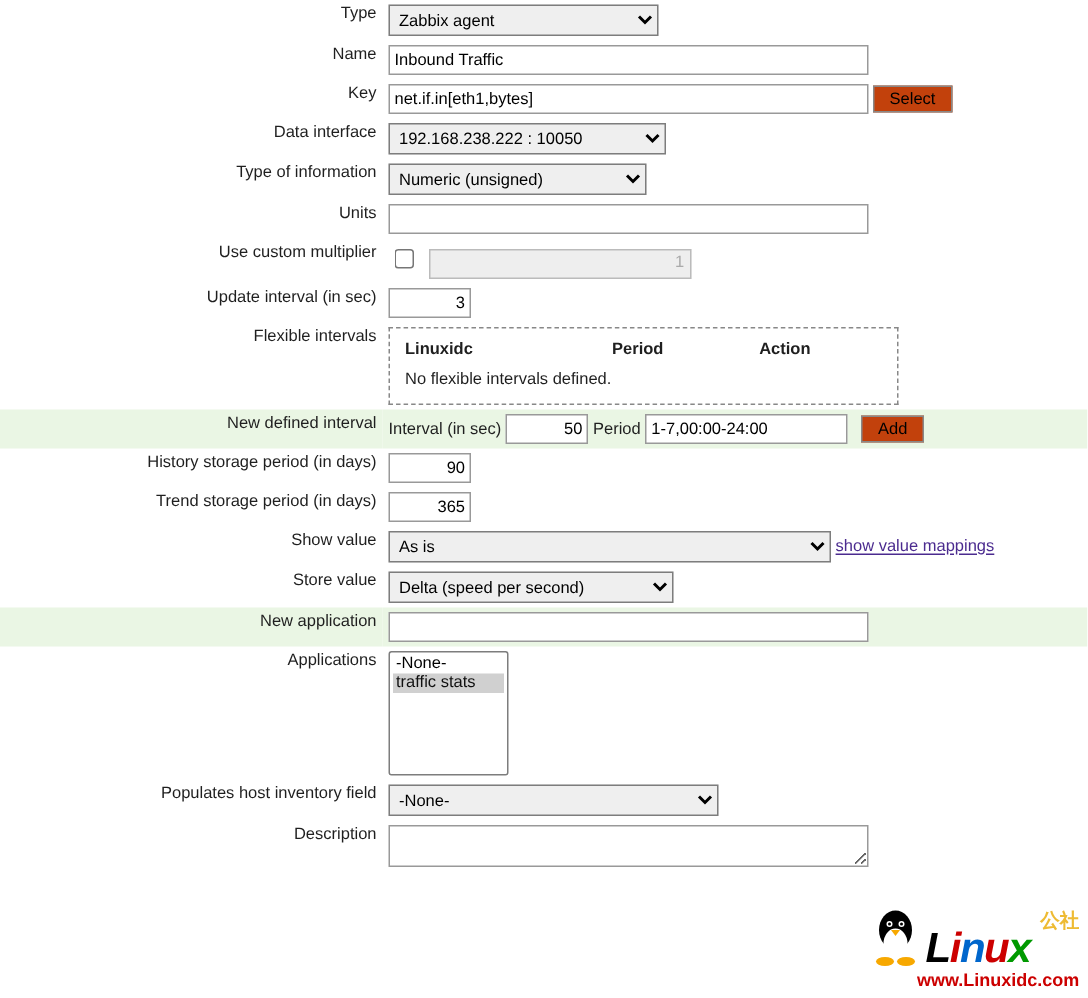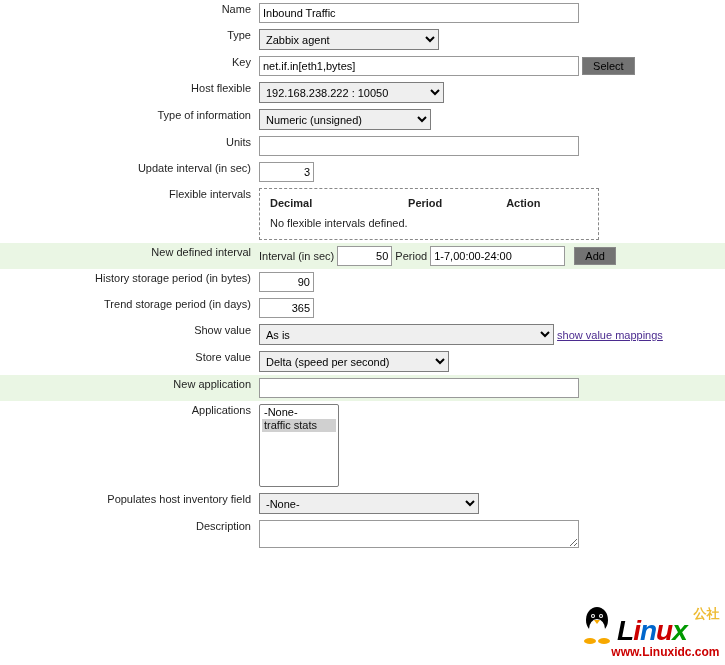--- a/index.html
+++ b/index.html
@@ -27,21 +27,21 @@
     border: 1px solid #7d7d7d;
     background: #efefef;
     padding: 1px 2px;
     font-family: inherit;
     font-size: 11px;
     height: 21px;
   }
   select[multiple] { height: auto; background: #fff; }
   input[type="button"] {
     border: 1px solid #888;
-    background: #737373;
+    background: #c2410c;
     padding: 2px 10px;
     font-family: inherit;
     font-size: 11px;
     cursor: pointer;
   }
   .wide { width: 320px; }
   .num { text-align: right; width: 55px; }
   .chk { margin-top: 4px; }
   .disabled-box {
     display: inline-block;
@@ -88,86 +88,93 @@
   .watermark .url { font-size:12px; color:#c00; font-weight:bold; display:block; text-align:right; margin-top:-2px; }
   .applist { width:80px; height:95px; }
   .applist option.sel { background:#d0d0d0; }
 </style>
 </head>
 <body>
 
 <table class="form-table">
   <tbody>
       <tr>
+    <td class="label-cell">Type</td>
+    <td class="input-cell">
+      <select style="width:180px">
+        <option>Zabbix agent</option>
+      </select>
+    </td>
+  </tr>
+  <tr>
     <td class="label-cell">Name</td>
     <td class="input-cell"><input type="text" class="wide" value="Inbound Traffic" style=""></td>
   </tr>
   <tr>
-    <td class="label-cell">Type</td>
-    <td class="input-cell">
-      <select style="width:180px">
-        <option>Zabbix agent</option>
-      </select>
-    </td>
-  </tr>
-  <tr>
     <td class="label-cell">Key</td>
     <td class="input-cell">
       <input type="text" class="wide" value="net.if.in[eth1,bytes]" style="">
       <input type="button" value="Select" style="">
     </td>
   </tr>
   <tr>
-    <td class="label-cell">Host flexible</td>
+    <td class="label-cell">Data interface</td>
     <td class="input-cell">
       <select style="width:185px">
         <option>192.168.238.222 : 10050</option>
       </select>
     </td>
   </tr>
   <tr>
     <td class="label-cell">Type of information</td>
     <td class="input-cell">
       <select style="width:172px">
         <option>Numeric (unsigned)</option>
       </select>
     </td>
   </tr>
   <tr>
     <td class="label-cell">Units</td>
     <td class="input-cell"><input type="text" class="wide" value="" style=""></td>
   </tr>
   <tr>
+    <td class="label-cell">Use custom multiplier</td>
+    <td class="input-cell">
+      <input type="checkbox" class="chk" style="">
+      <span class="disabled-box">1</span>
+    </td>
+  </tr>
+  <tr>
     <td class="label-cell">Update interval (in sec)</td>
     <td class="input-cell"><input type="text" class="num" value="3" style=""></td>
   </tr>
   <tr>
     <td class="label-cell">Flexible intervals</td>
     <td class="input-cell">
       <div class="flex-box">
-        <span class="hdr col1">Decimal</span>
+        <span class="hdr col1">Linuxidc</span>
         <span class="hdr col2">Period</span>
         <span class="hdr">Action</span>
         <div class="row2">No flexible intervals defined.</div>
       </div>
     </td>
   </tr>
   <tr class="hl">
     <td class="label-cell">New defined interval</td>
     <td class="input-cell">
       <span>Interval (in sec)</span>
       <input type="text" class="num" value="50" style="">
       <span>Period</span>
       <input type="text" style="width: 135px;" value="1-7,00:00-24:00">
       &nbsp;
       <input type="button" value="Add" style="">
     </td>
   </tr>
   <tr>
-    <td class="label-cell">History storage period (in bytes)</td>
+    <td class="label-cell">History storage period (in days)</td>
     <td class="input-cell"><input type="text" class="num" value="90" style=""></td>
   </tr>
   <tr>
     <td class="label-cell">Trend storage period (in days)</td>
     <td class="input-cell"><input type="text" class="num" value="365" style=""></td>
   </tr>
   <tr>
     <td class="label-cell">Show value</td>
     <td class="input-cell">
       <select style="width:295px">

